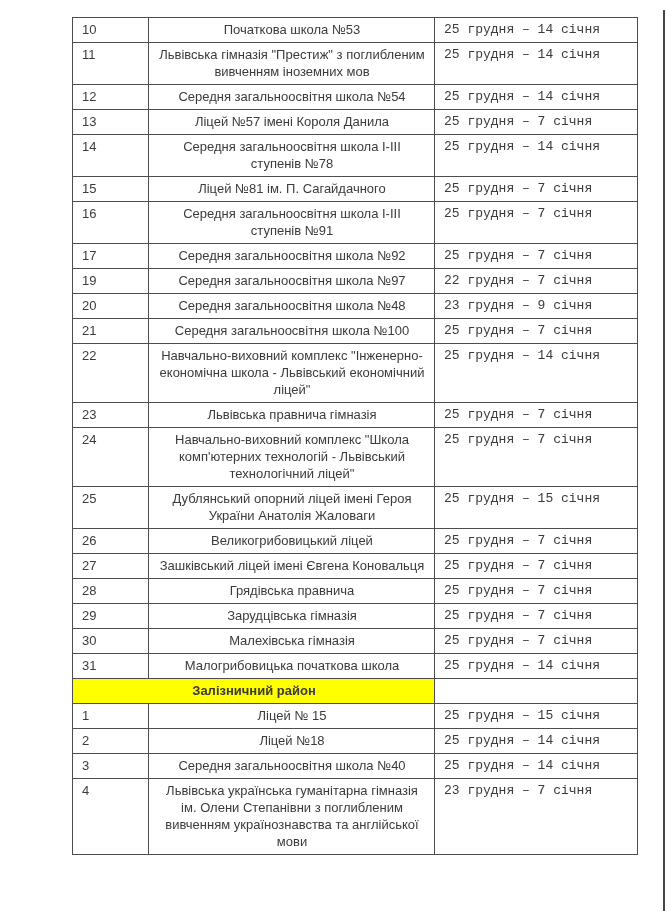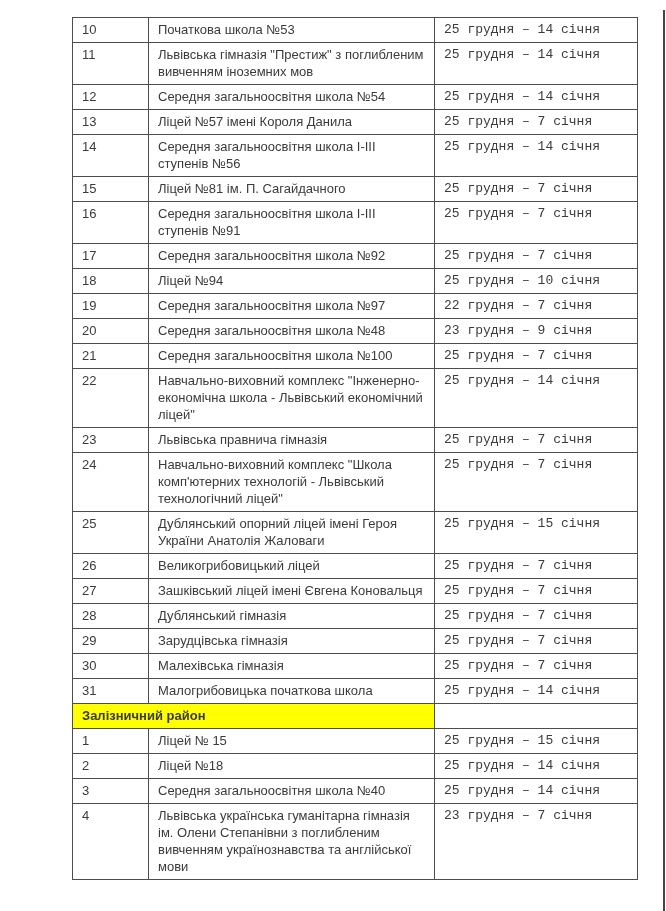--- a/index.html
+++ b/index.html
@@ -36,21 +36,21 @@
   table.schools td {
     border: 1px solid #4d4d4d;
     vertical-align: top;
     padding: 3px 8px 4px 9px;
     font-size: 13px;
     line-height: 17px;
     color: #3b3b3b;
     word-wrap: break-word;
   }
   td.col-num   { width: 58px; }
-  td.col-name  { width: 268px; }
+  td.col-name  { width: 268px; text-align: center; }
   td.col-dates { width: 185px; font-family: Liberation Mono, monospace; }
   td.section-cell {
     font-weight: bold;
     color: #111111;
     padding-top: 2px;
     padding-bottom: 3px;
   }
 </style>
 </head>
 <body>
@@ -73,42 +73,37 @@
     <td class="col-name">Середня загальноосвітня школа №54</td>
     <td class="col-dates">25 грудня – 14 січня</td>
   </tr>
         <tr>
     <td class="col-num">13</td>
     <td class="col-name">Ліцей №57 імені Короля Данила</td>
     <td class="col-dates">25 грудня – 7 січня</td>
   </tr>
         <tr>
     <td class="col-num">14</td>
-    <td class="col-name">Середня загальноосвітня школа I-III ступенів №56</td>
+    <td class="col-name">Середня загальноосвітня школа I-III ступенів №78</td>
     <td class="col-dates">25 грудня – 14 січня</td>
   </tr>
         <tr>
     <td class="col-num">15</td>
     <td class="col-name">Ліцей №81 ім. П. Сагайдачного</td>
     <td class="col-dates">25 грудня – 7 січня</td>
   </tr>
         <tr>
     <td class="col-num">16</td>
     <td class="col-name">Середня загальноосвітня школа I-III ступенів №91</td>
     <td class="col-dates">25 грудня – 7 січня</td>
   </tr>
         <tr>
     <td class="col-num">17</td>
     <td class="col-name">Середня загальноосвітня школа №92</td>
     <td class="col-dates">25 грудня – 7 січня</td>
-  </tr>
-        <tr>
-    <td class="col-num">18</td>
-    <td class="col-name">Ліцей №94</td>
-    <td class="col-dates">25 грудня – 10 січня</td>
   </tr>
         <tr>
     <td class="col-num">19</td>
     <td class="col-name">Середня загальноосвітня школа №97</td>
     <td class="col-dates">22 грудня – 7 січня</td>
   </tr>
         <tr>
     <td class="col-num">20</td>
     <td class="col-name">Середня загальноосвітня школа №48</td>
     <td class="col-dates">23 грудня – 9 січня</td>
@@ -143,21 +138,21 @@
     <td class="col-name">Великогрибовицький ліцей</td>
     <td class="col-dates">25 грудня – 7 січня</td>
   </tr>
         <tr>
     <td class="col-num">27</td>
     <td class="col-name">Зашківський ліцей імені Євгена Коновальця</td>
     <td class="col-dates">25 грудня – 7 січня</td>
   </tr>
         <tr>
     <td class="col-num">28</td>
-    <td class="col-name">Дублянський гімназія</td>
+    <td class="col-name">Грядівська правнича</td>
     <td class="col-dates">25 грудня – 7 січня</td>
   </tr>
         <tr>
     <td class="col-num">29</td>
     <td class="col-name">Зарудцівська гімназія</td>
     <td class="col-dates">25 грудня – 7 січня</td>
   </tr>
         <tr>
     <td class="col-num">30</td>
     <td class="col-name">Малехівська гімназія</td>

